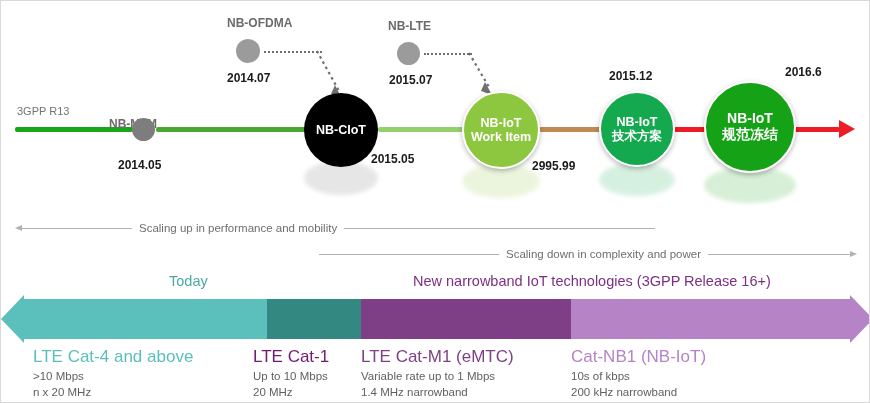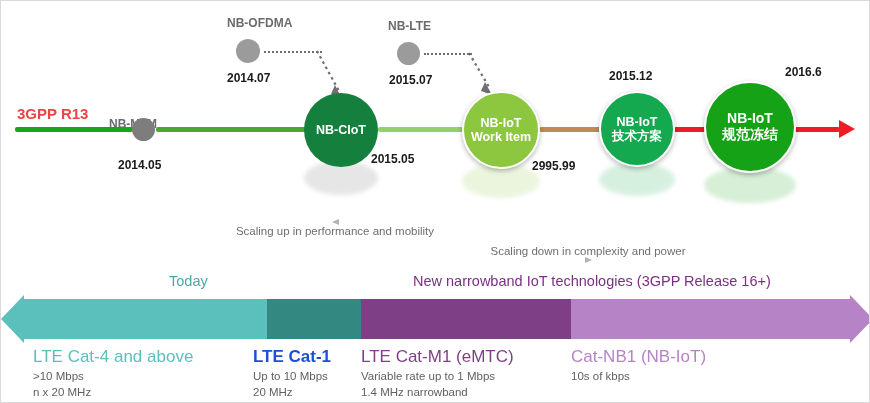--- a/index.html
+++ b/index.html
@@ -17,29 +17,29 @@
   .node{position:absolute;border-radius:50%;display:flex;align-items:center;
         justify-content:center;text-align:center;color:#fff;font-weight:bold;
         line-height:1.12;box-sizing:border-box;}
   .node.shadowed{box-shadow:0 2px 5px rgba(0,0,0,.28);border:2px solid #fff;}
   .node-reflection{position:absolute;border-radius:50%;opacity:.17;filter:blur(2px);}
 
   .node-caption{position:absolute;color:#6b6b6b;font-weight:bold;
         font-size:12px;white-space:nowrap;}
   .date-label{position:absolute;color:#1a1a1a;font-weight:bold;
         font-size:12px;white-space:nowrap;}
-  .era-label{position:absolute;color:#ef4444;font-weight:bold;font-size:15px;
+  .era-label{position:absolute;color:#737373;font-weight:normal;font-size:11px;
         white-space:nowrap;}
 
   .dotline{position:absolute;border-top:2px dotted #6f6f6f;}
   .dotdiag{position:absolute;}
 
   
   #annot{position:absolute;left:0;top:218px;width:870px;height:48px;}
-  .ann-row{position:absolute;height:18px;display:flex;align-items:center;flex-direction:column;}
+  .ann-row{position:absolute;height:18px;display:flex;align-items:center;}
   .ann-line{height:1px;background:#b2b2b2;}
   .ann-text{color:#6e6e6e;font-size:11.5px;white-space:nowrap;padding:0 7px;}
   .ann-arrow-l{width:0;height:0;border-top:3.5px solid transparent;
         border-bottom:3.5px solid transparent;border-right:7px solid #b2b2b2;}
   .ann-arrow-r{width:0;height:0;border-top:3.5px solid transparent;
         border-bottom:3.5px solid transparent;border-left:7px solid #b2b2b2;}
 
   
   #bottom{position:absolute;left:0;top:262px;width:827px;height:141px;}
   .bar-header{position:absolute;font-size:14.5px;white-space:nowrap;}
@@ -88,21 +88,21 @@
     <div class="node-caption" style="left:387px;top:18px;">NB-LTE</div>
     <div class="node" style="left:396px;top:41px;width:23px;height:23px;background:#9b9b9b;"></div>
     <div class="date-label" style="left:388px;top:72px;">2015.07</div>
     <div class="dotline" style="left:423px;top:52px;width:48px;"></div>
     <svg class="dotdiag" style="left:464px;top:48px;" width="38" height="52" viewBox="0 0 38 52">
       <path d="M4 4 L24 38" stroke="#6f6f6f" stroke-width="2.2" stroke-dasharray="2.5,3.5" fill="none"></path>
       <path d="M20 33 L27 46 L16 42 Z" fill="#6f6f6f"></path>
     </svg>
 
     <div class="node-reflection" style="left:303px;top:160px;width:74px;height:34px;background:#6e6e6e;"></div>
-    <div class="node" style="left:303px;top:92px;width:74px;height:74px;background:#15803d;font-size:12.5px;">
+    <div class="node" style="left:303px;top:92px;width:74px;height:74px;background:#000000;font-size:12.5px;">
       <span>NB-CIoT</span>
     </div>
     <div class="date-label" style="left:370px;top:151px;">2015.05</div>
 
     <div class="node-reflection" style="left:461px;top:163px;width:78px;height:34px;background:#8dc63f;"></div>
     <div class="node shadowed" style="left:461px;top:90px;width:78px;height:78px;background:#8dc63f;font-size:12.5px;">
       <div>
         <div>NB-IoT</div>
         <div>Work Item</div>
       </div>
@@ -157,29 +157,30 @@
       <div class="bar-cap-right"></div>
     </div>
 
     <div class="cat" style="left:32px;">
       <div class="cat-title" style="color:#5bbfbb;">LTE Cat-4 and above</div>
       <div class="cat-line">&gt;10 Mbps</div>
       <div class="cat-line">n x 20 MHz</div>
     </div>
 
     <div class="cat" style="left:252px;">
-      <div class="cat-title" style="color:#1d4ed8;font-weight:bold;">LTE Cat-1</div>
+      <div class="cat-title" style="color:#701a75;">LTE Cat-1</div>
       <div class="cat-line">Up to 10 Mbps</div>
       <div class="cat-line">20 MHz</div>
     </div>
 
     <div class="cat" style="left:360px;">
       <div class="cat-title" style="color:#7f3f87;">LTE Cat-M1 (eMTC)</div>
       <div class="cat-line">Variable rate up to 1 Mbps</div>
       <div class="cat-line">1.4 MHz narrowband</div>
     </div>
 
     <div class="cat" style="left:570px;">
       <div class="cat-title" style="color:#b683c6;">Cat-NB1 (NB-IoT)</div>
       <div class="cat-line">10s of kbps</div>
+      <div class="cat-line">200 kHz narrowband</div>
     </div>
   </div>
 </div>
 
 </body></html>

